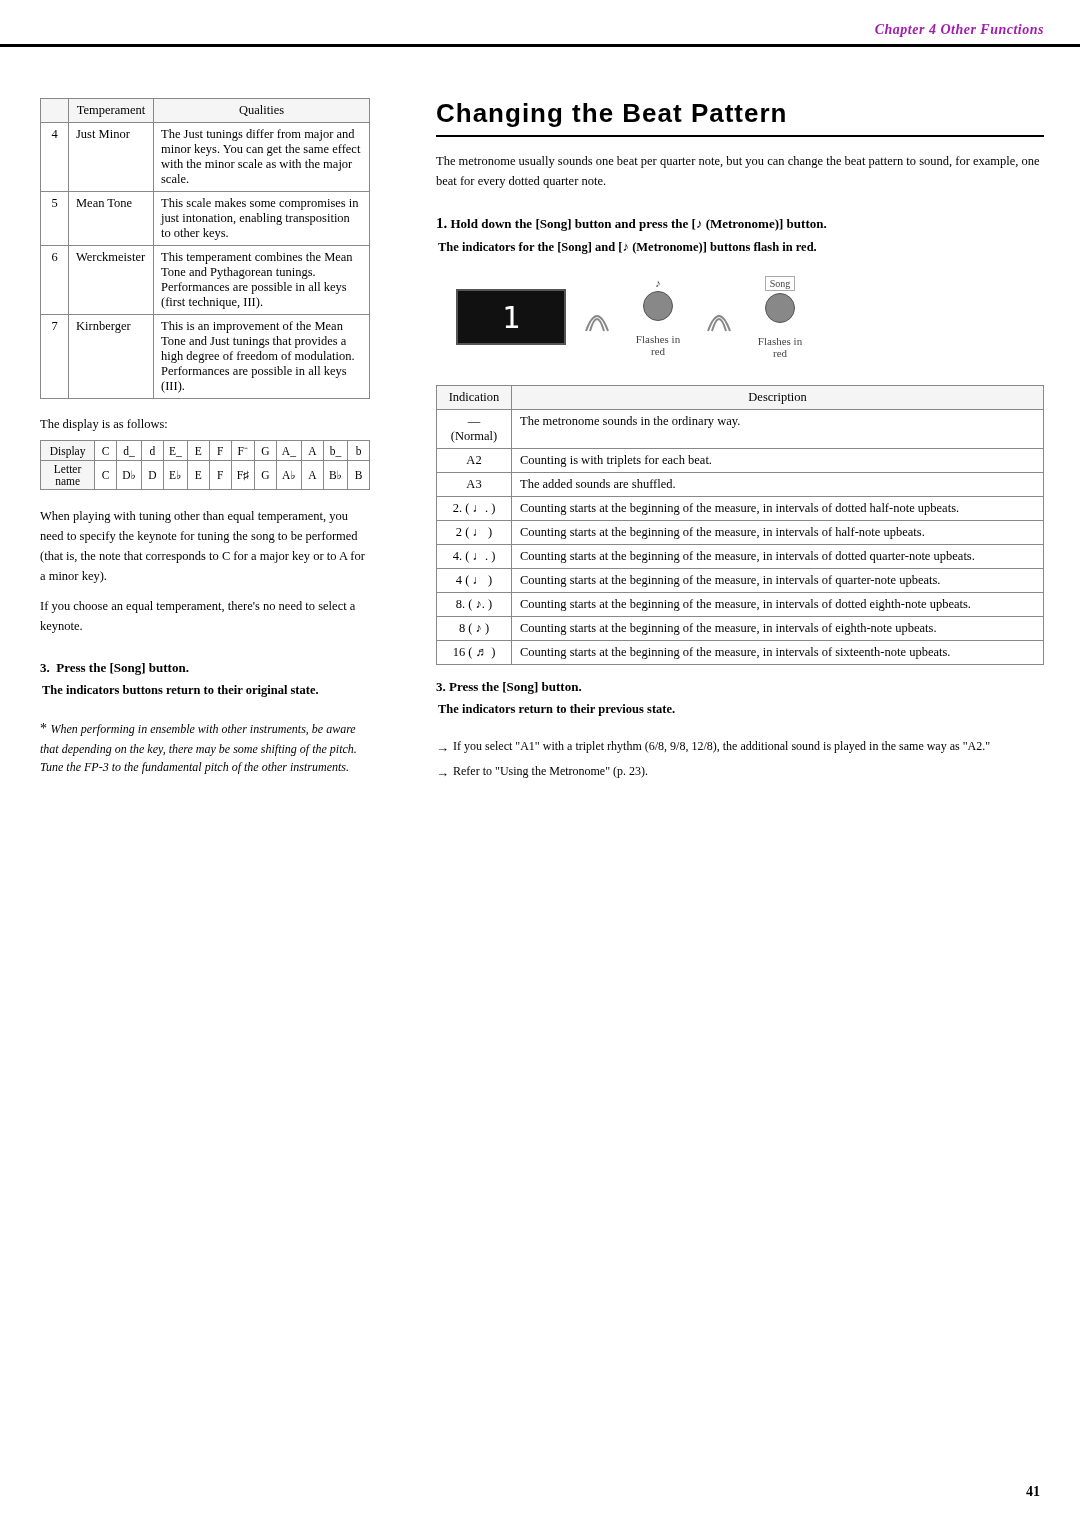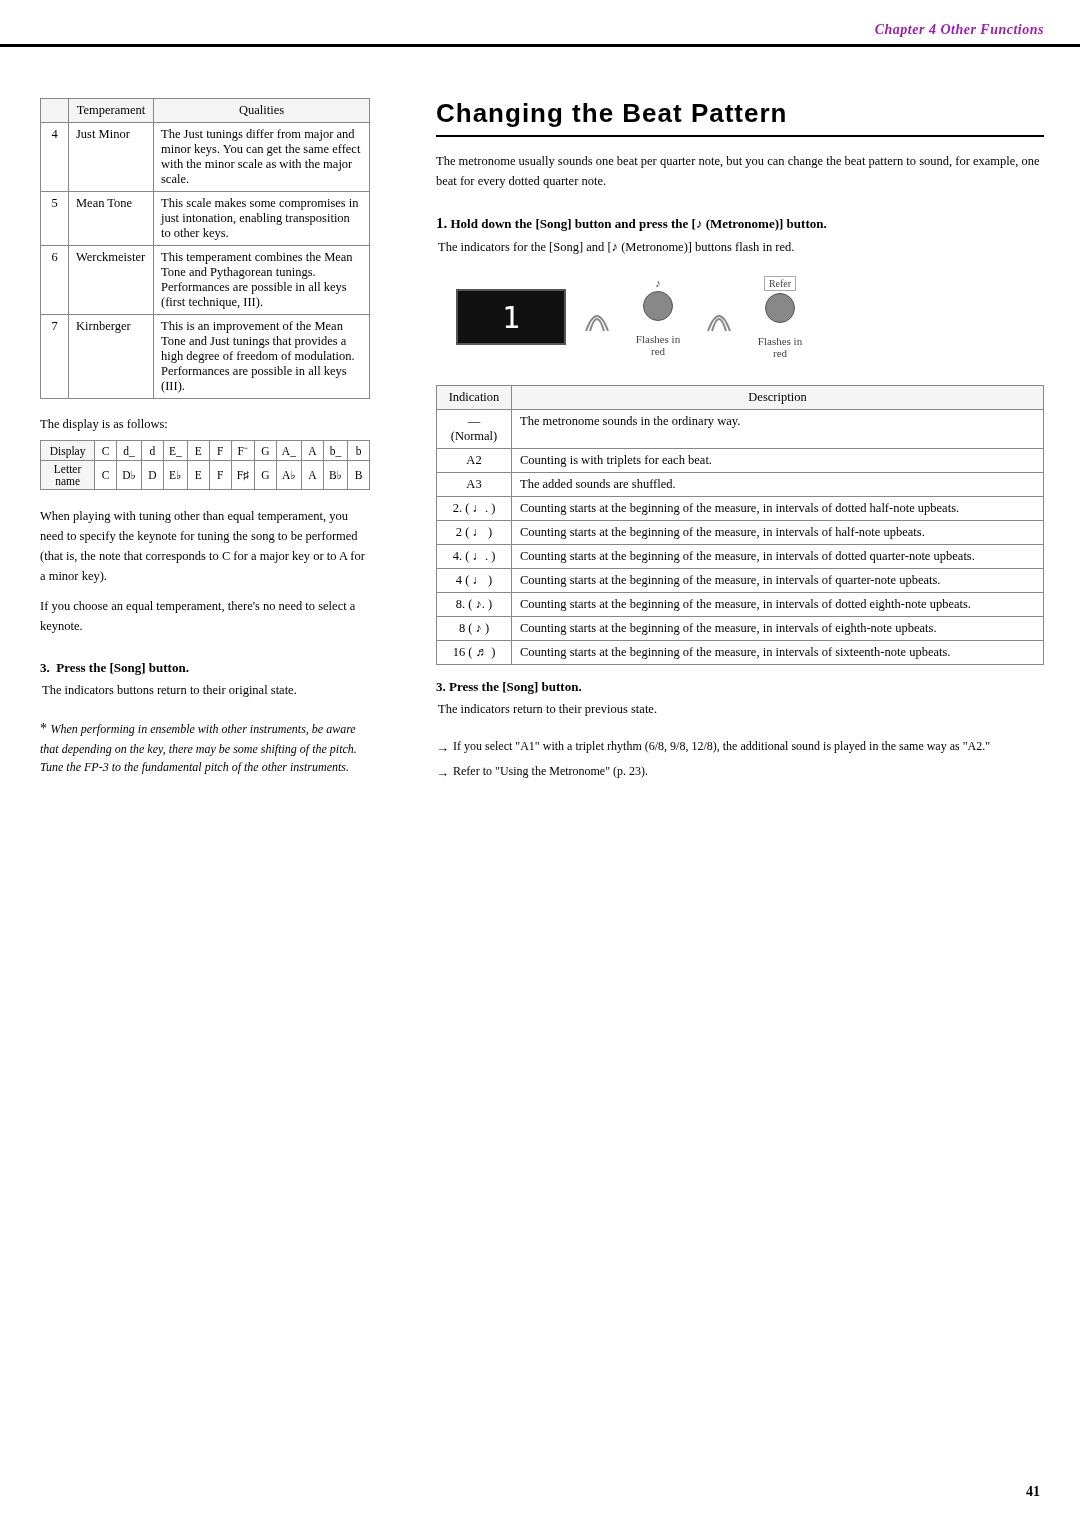--- a/index.html
+++ b/index.html
@@ -153,20 +153,21 @@
     }
     .step-head span.step-num {
       font-size: 15px;
       font-weight: bold;
     }
     .sub-text {
       font-size: 12.5px;
       line-height: 1.6;
       margin-bottom: 8px;
       margin-left: 2px;
+      font-weight: bold;
     }
     
     .diagram-area {
       display: flex;
       align-items: center;
       margin: 10px 0 16px 20px;
       gap: 10px;
     }
     .display-box {
       width: 110px;
@@ -383,21 +384,21 @@
       </div>
 
       <div style="display:flex;flex-direction:column;align-items:center;gap:2px;margin:0 6px;">
         <svg width="30" height="36" viewBox="0 0 30 36">
           <path d="M4,32 Q15,2 26,32" fill="none" stroke="#888" stroke-width="2"></path>
           <path d="M8,32 Q15,8 22,32" fill="none" stroke="#888" stroke-width="2"></path>
         </svg>
       </div>
 
       <div class="diagram-col">
-        <div style="font-size:10px;color:#444;border:1px solid #aaa;padding:1px 4px;margin-bottom:2px;">Refer</div>
+        <div style="font-size:10px;color:#444;border:1px solid #aaa;padding:1px 4px;margin-bottom:2px;">Song</div>
         <div class="button-circle"></div>
         <div class="flash-label">Flashes in red</div>
       </div>
     </div>
 
 
     <table class="beat-table">
       <thead>
         <tr>
           <th>Indication</th>

